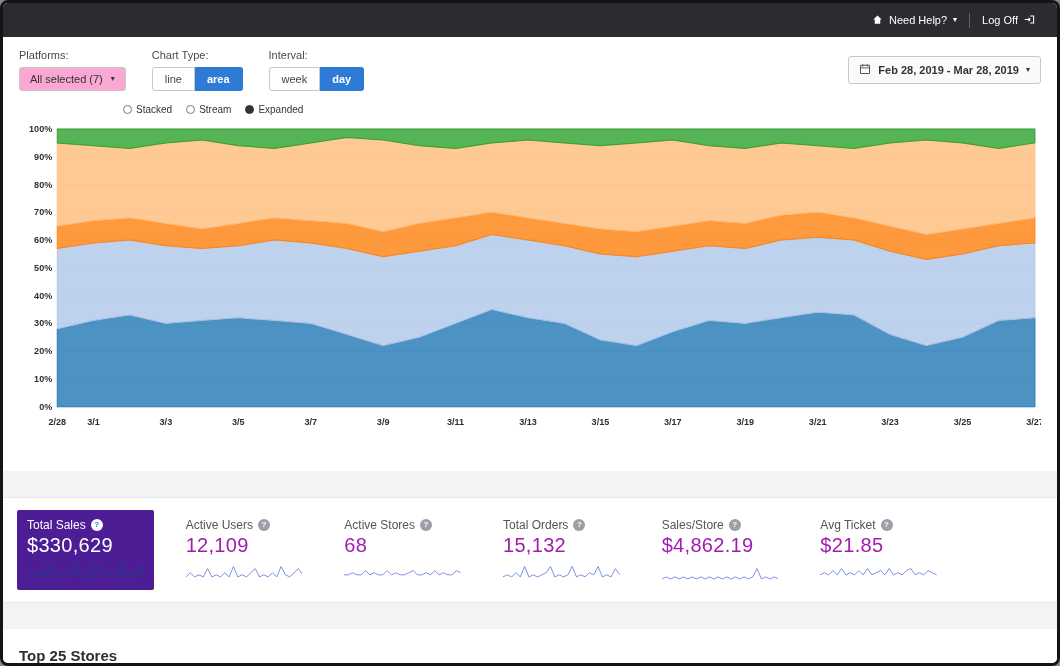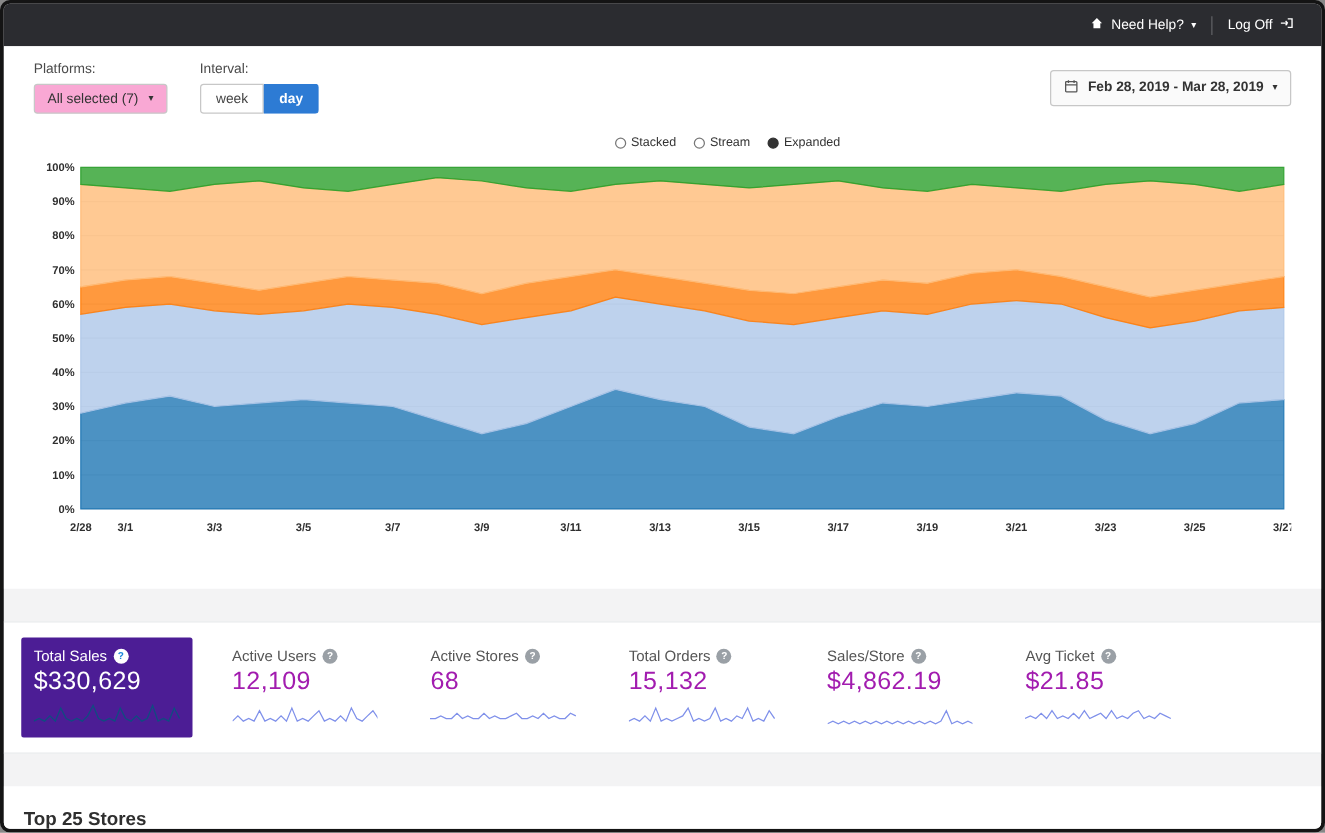--- a/index.html
+++ b/index.html
@@ -17,21 +17,21 @@
     display: flex; justify-content: flex-end; align-items: center;
     padding: 0 10px;
   }
   .topbar-item {
     color: #fff; font-size: 11px; display: flex; align-items: center; gap: 6px;
     padding: 0 12px; height: 100%; cursor: pointer; white-space: nowrap;
   }
   .topbar-sep { width: 1px; height: 15px; background: rgba(255,255,255,.25); }
   .caret { font-size: 8px; line-height: 1; }
   
-  .chart-panel { background: #fff; padding: 12px 24px 38px; }
+  .chart-panel { background: #fff; padding: 12px 16px 38px; }
   .controls-row { display: flex; align-items: flex-start; gap: 26px; }
   .control-group { display: flex; flex-direction: column; gap: 6px; }
   .control-label { font-size: 11px; color: #4a4a4a; }
   .dropdown {
     font-size: 11px; padding: 5px 10px; background: #f9a8d4;
     border: 1px solid #c7c7c7; border-radius: 3px; color: #333;
     display: inline-flex; gap: 8px; align-items: center; cursor: pointer;
     font-family: inherit;
   }
   .btn-group { display: inline-flex; }
@@ -42,21 +42,21 @@
   .btn-group .tbtn:first-child { border-radius: 3px 0 0 3px; }
   .btn-group .tbtn:last-child { border-radius: 0 3px 3px 0; border-left: none; }
   .btn-group .tbtn.active { background: #2d7bd4; border-color: #2d7bd4; color: #fff; font-weight: 700; }
   .date-btn {
     margin-left: auto; align-self: center;
     font-size: 11px; font-weight: 700; padding: 6px 10px;
     background: #fafafa; border: 1px solid #c7c7c7; border-radius: 3px;
     display: inline-flex; align-items: center; gap: 7px; color: #333;
     cursor: pointer; font-family: inherit; white-space: nowrap;
   }
-  .chart-subrow { display: flex; align-items: center; margin-top: 18px; flex-direction: column; }
+  .chart-subrow { display: flex; margin-top: 13px; flex-direction: column; }
   .radio-row { display: flex; gap: 14px; margin-left: 104px; font-size: 10px; color: #333; }
   .radio-item { display: inline-flex; align-items: center; gap: 4px; cursor: pointer; }
   .radio-circle { width: 9px; height: 9px; border: 1px solid #777; border-radius: 50%; background: #fff; }
   .radio-circle.filled { background: #333; border-color: #333; }
   .legend { margin-left: auto; display: flex; gap: 11px; font-size: 10px; color: #444; align-items: center; }
   .legend-item { display: inline-flex; gap: 4px; align-items: center; cursor: pointer; }
   .legend-dot { width: 9px; height: 9px; border-radius: 50%; display: inline-block; }
   .chart-wrap { margin-top: 4px; }
   #chartSvg { display: block; width: 100%; }
   .axis-y { font-size: 9px; font-weight: 700; fill: #2f2f2f; }
@@ -110,20 +110,27 @@
   </header>
 
   <section class="chart-panel">
     <div class="controls-row">
       <div class="control-group">
         <span class="control-label">Platforms:</span>
         <button class="dropdown">
           <span>All selected (7)</span>
           <span class="caret">▾</span>
         </button>
+      </div>
+      <div class="control-group">
+        <span class="control-label">Chart Type:</span>
+        <div class="btn-group">
+            <button class="tbtn">line</button>
+            <button class="tbtn active">area</button>
+          </div>
       </div>
       <div class="control-group">
         <span class="control-label">Interval:</span>
         <div class="btn-group">
             <button class="tbtn">week</button>
             <button class="tbtn active">day</button>
           </div>
       </div>
       <button class="date-btn">
         <span>

